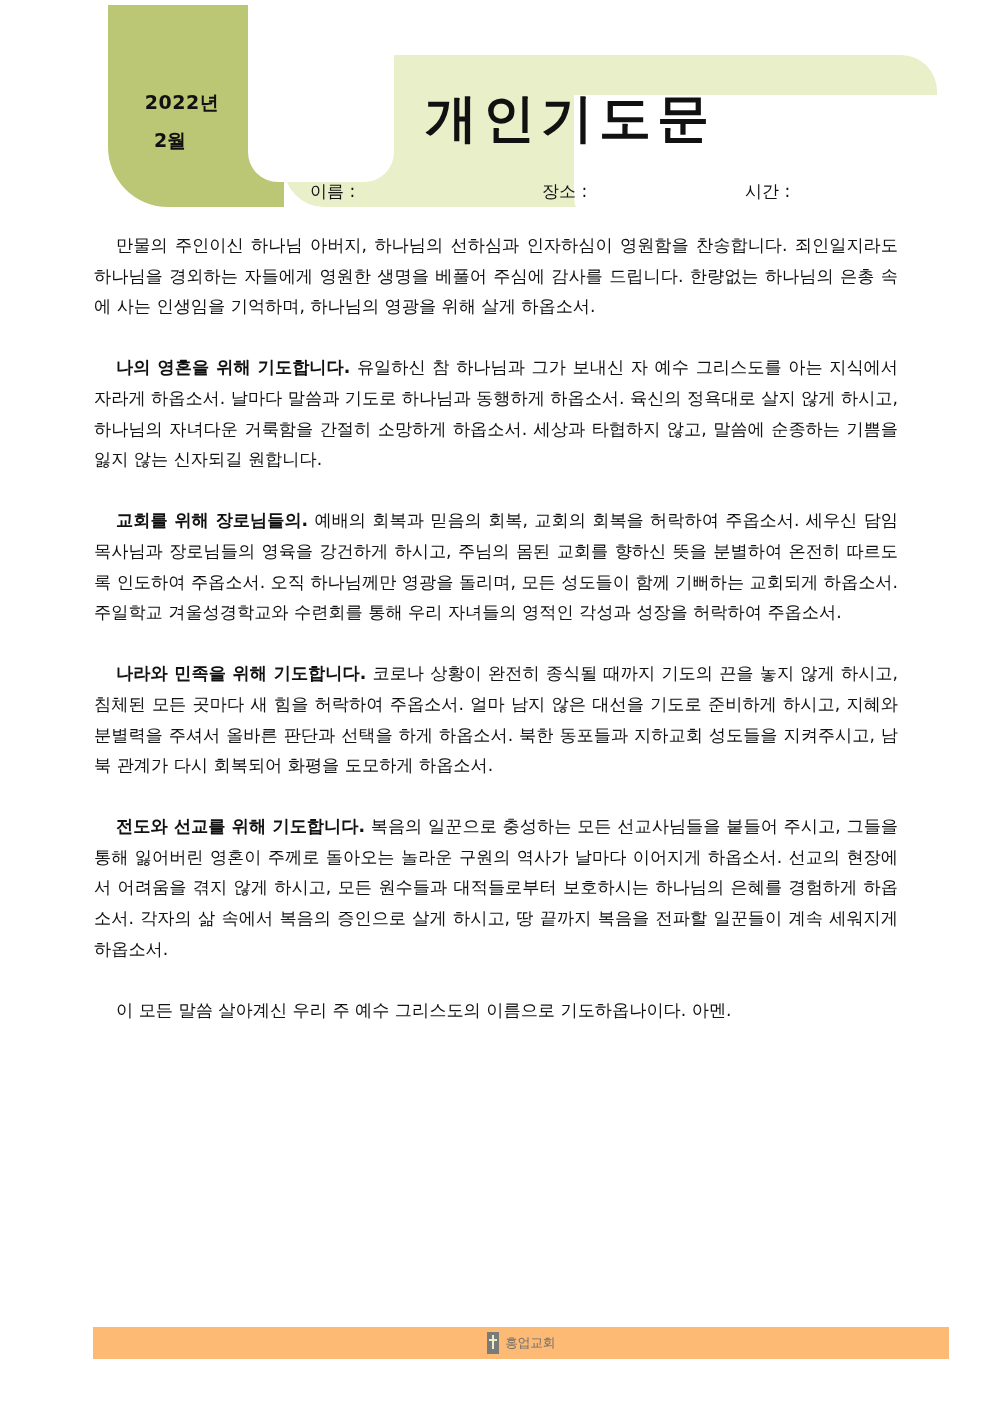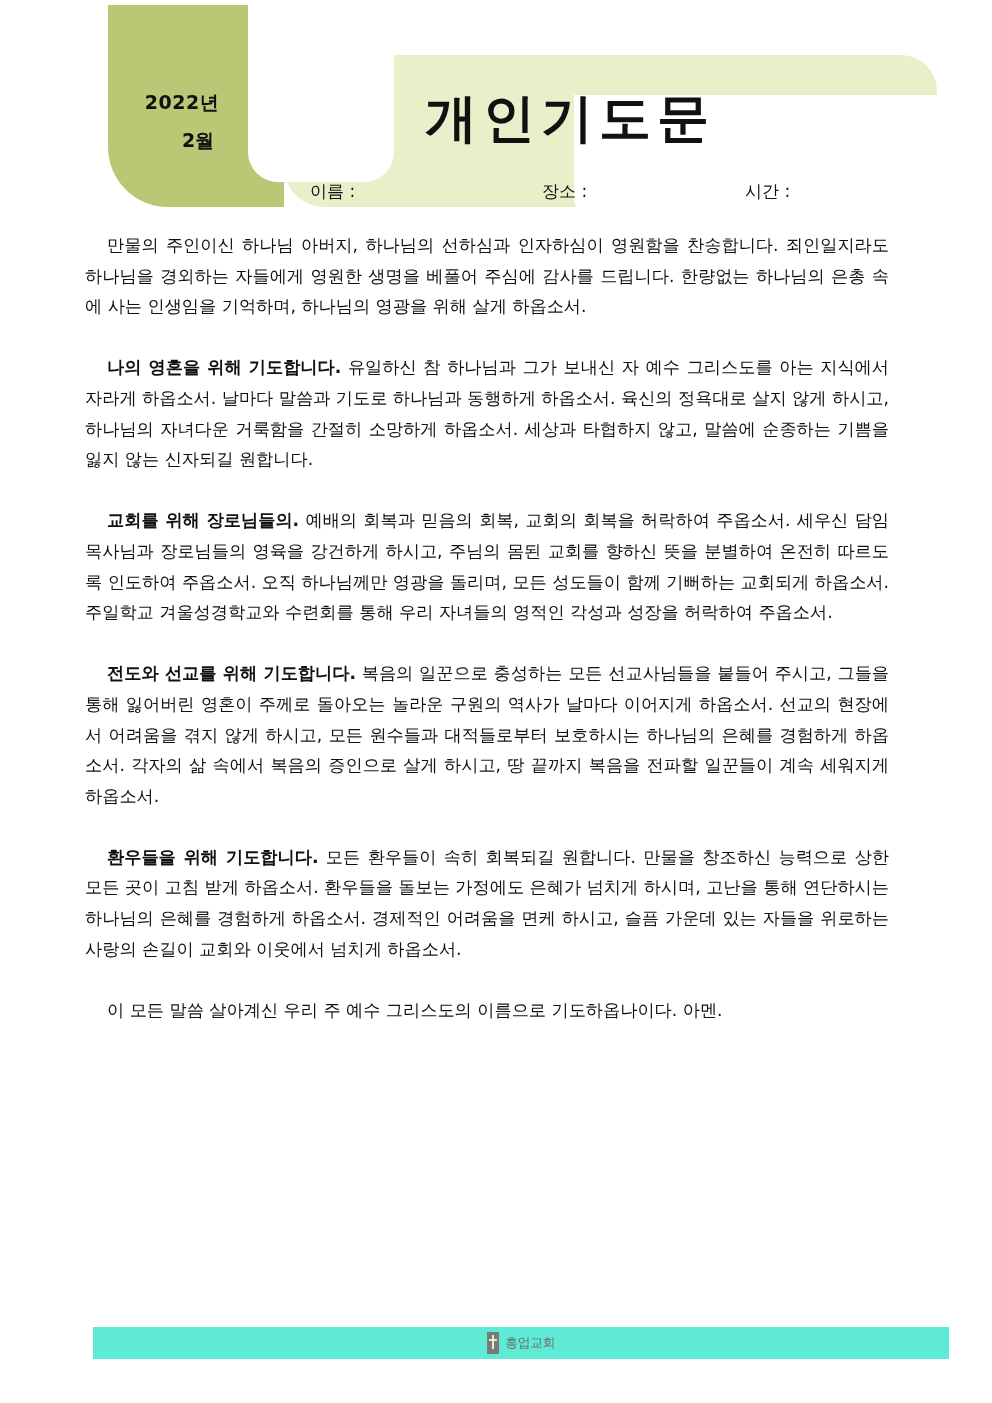--- a/index.html
+++ b/index.html
@@ -11,40 +11,40 @@
             background: #bcc776; border-radius: 0 0 0 60px; }
   .dark-l-inner { position: absolute; left: 140px; top: 0px; width: 146px; height: 177px;
             background: #ffffff; border-radius: 0 0 30px 30px; }
   .light-band { position: absolute; left: 284px; top: 55px; width: 653px; height: 152px;
             background: #e8efc9; border-radius: 0 36px 36px 40px; }
   .light-inner { position: absolute; left: 290px; top: 40px; width: 615px; height: 137px;
             background: #ffffff; border-radius: 0 0 30px 36px; }
 
   .year { position: absolute; left: 142px; top: 90px; width: 80px; text-align: center;
           font-size: 19px; font-weight: bold; letter-spacing: 0.5px; }
-  .month { position: absolute; left: 158px; top: 128px; width: 80px; text-align: center;
+  .month { position: absolute; left: 130px; top: 128px; width: 80px; text-align: center;
           font-size: 19px; font-weight: bold; }
   .title { position: absolute; left: 405px; top: 84px; width: 310px; text-align: right;
           font-size: 52px; font-weight: bold; letter-spacing: 6px; }
 
   .field { position: absolute; top: 180px; font-size: 17px; color: #111; }
   .field-name { left: 310px; }
   .field-place { left: 542px; }
   .field-time { left: 745px; }
 
   
-  .content { position: absolute; left: 85px; top: 230px; width: 804px;
+  .content { position: absolute; left: 94px; top: 230px; width: 804px;
              font-family: "DejaVu Sans", sans-serif; font-size: 17.2px; line-height: 30.6px;
              text-align: justify; }
   .para { margin: 0 0 30.6px 0; text-indent: 22px; }
   .para b { font-weight: bold; }
 
   
   .footer { position: absolute; left: 93px; top: 1327px; width: 856px; height: 32px;
-            background: #5eead4; display: flex; align-items: center; justify-content: center; }
+            background: #fdba74; display: flex; align-items: center; justify-content: center; }
   .logo { display: flex; align-items: center; gap: 6px; color: #6e6e6e; }
   .logo-door { width: 12px; height: 22px; background: #7a7a7a; position: relative; }
   .logo-door::before { content: ""; position: absolute; left: 5px; top: 3px; width: 2px; height: 14px; background: #e8efc9; }
   .logo-door::after { content: ""; position: absolute; left: 2px; top: 7px; width: 8px; height: 2px; background: #e8efc9; }
   .logo-text { font-size: 13px; font-family: "DejaVu Serif", serif; color: #6e6e6e; letter-spacing: -0.5px; }
 </style>
 </head>
 <body>
 
 <div class="light-band">
@@ -66,24 +66,24 @@
   <p class="para">
     <span>만물의 주인이신 하나님 아버지, 하나님의 선하심과 인자하심이 영원함을 찬송합니다. 죄인일지라도 하나님을 경외하는 자들에게 영원한 생명을 베풀어 주심에 감사를 드립니다. 한량없는 하나님의 은총 속에 사는 인생임을 기억하며, 하나님의 영광을 위해 살게 하옵소서.</span>
   </p>
   <p class="para">
     <b>나의 영혼을 위해 기도합니다.</b><span> 유일하신 참 하나님과 그가 보내신 자 예수 그리스도를 아는 지식에서 자라게 하옵소서. 날마다 말씀과 기도로 하나님과 동행하게 하옵소서. 육신의 정욕대로 살지 않게 하시고, 하나님의 자녀다운 거룩함을 간절히 소망하게 하옵소서. 세상과 타협하지 않고, 말씀에 순종하는 기쁨을 잃지 않는 신자되길 원합니다.</span>
   </p>
   <p class="para">
     <b>교회를 위해 장로님들의.</b><span> 예배의 회복과 믿음의 회복, 교회의 회복을 허락하여 주옵소서. 세우신 담임목사님과 장로님들의 영육을 강건하게 하시고, 주님의 몸된 교회를 향하신 뜻을 분별하여 온전히 따르도록 인도하여 주옵소서. 오직 하나님께만 영광을 돌리며, 모든 성도들이 함께 기뻐하는 교회되게 하옵소서. 주일학교 겨울성경학교와 수련회를 통해 우리 자녀들의 영적인 각성과 성장을 허락하여 주옵소서.</span>
   </p>
   <p class="para">
-    <b>전도와 선교를 위해 기도합니다.</b><span> 복음의 일꾼으로 충성하는 모든 선교사님들을 붙들어 주시고, 그들을 통해 잃어버린 영혼이 주께로 돌아오는 놀라운 구원의 역사가 날마다 이어지게 하옵소서. 선교의 현장에서 어려움을 겪지 않게 하시고, 모든 원수들과 대적들로부터 보호하시는 하나님의 은혜를 경험하게 하옵소서. 각자의 삶 속에서 복음의 증인으로 살게 하시고, 땅 끝까지 복음을 전파할 일꾼들이 계속 세워지게 하옵소서.</span>
+    <b>나라와 민족을 위해 기도합니다.</b><span> 코로나 상황이 완전히 종식될 때까지 기도의 끈을 놓지 않게 하시고, 침체된 모든 곳마다 새 힘을 허락하여 주옵소서. 얼마 남지 않은 대선을 기도로 준비하게 하시고, 지혜와 분별력을 주셔서 올바른 판단과 선택을 하게 하옵소서. 북한 동포들과 지하교회 성도들을 지켜주시고, 남북 관계가 다시 회복되어 화평을 도모하게 하옵소서.</span>
   </p>
   <p class="para">
-    <b>환우들을 위해 기도합니다.</b><span> 모든 환우들이 속히 회복되길 원합니다. 만물을 창조하신 능력으로 상한 모든 곳이 고침 받게 하옵소서. 환우들을 돌보는 가정에도 은혜가 넘치게 하시며, 고난을 통해 연단하시는 하나님의 은혜를 경험하게 하옵소서. 경제적인 어려움을 면케 하시고, 슬픔 가운데 있는 자들을 위로하는 사랑의 손길이 교회와 이웃에서 넘치게 하옵소서.</span>
+    <b>전도와 선교를 위해 기도합니다.</b><span> 복음의 일꾼으로 충성하는 모든 선교사님들을 붙들어 주시고, 그들을 통해 잃어버린 영혼이 주께로 돌아오는 놀라운 구원의 역사가 날마다 이어지게 하옵소서. 선교의 현장에서 어려움을 겪지 않게 하시고, 모든 원수들과 대적들로부터 보호하시는 하나님의 은혜를 경험하게 하옵소서. 각자의 삶 속에서 복음의 증인으로 살게 하시고, 땅 끝까지 복음을 전파할 일꾼들이 계속 세워지게 하옵소서.</span>
   </p>
   <p class="para">
     <span>이 모든 말씀 살아계신 우리 주 예수 그리스도의 이름으로 기도하옵나이다. 아멘.</span>
   </p>
 </div>
 
 <div class="footer">
   <div class="logo">
     <span class="logo-door"></span>
     <span class="logo-text">흥업교회</span>

